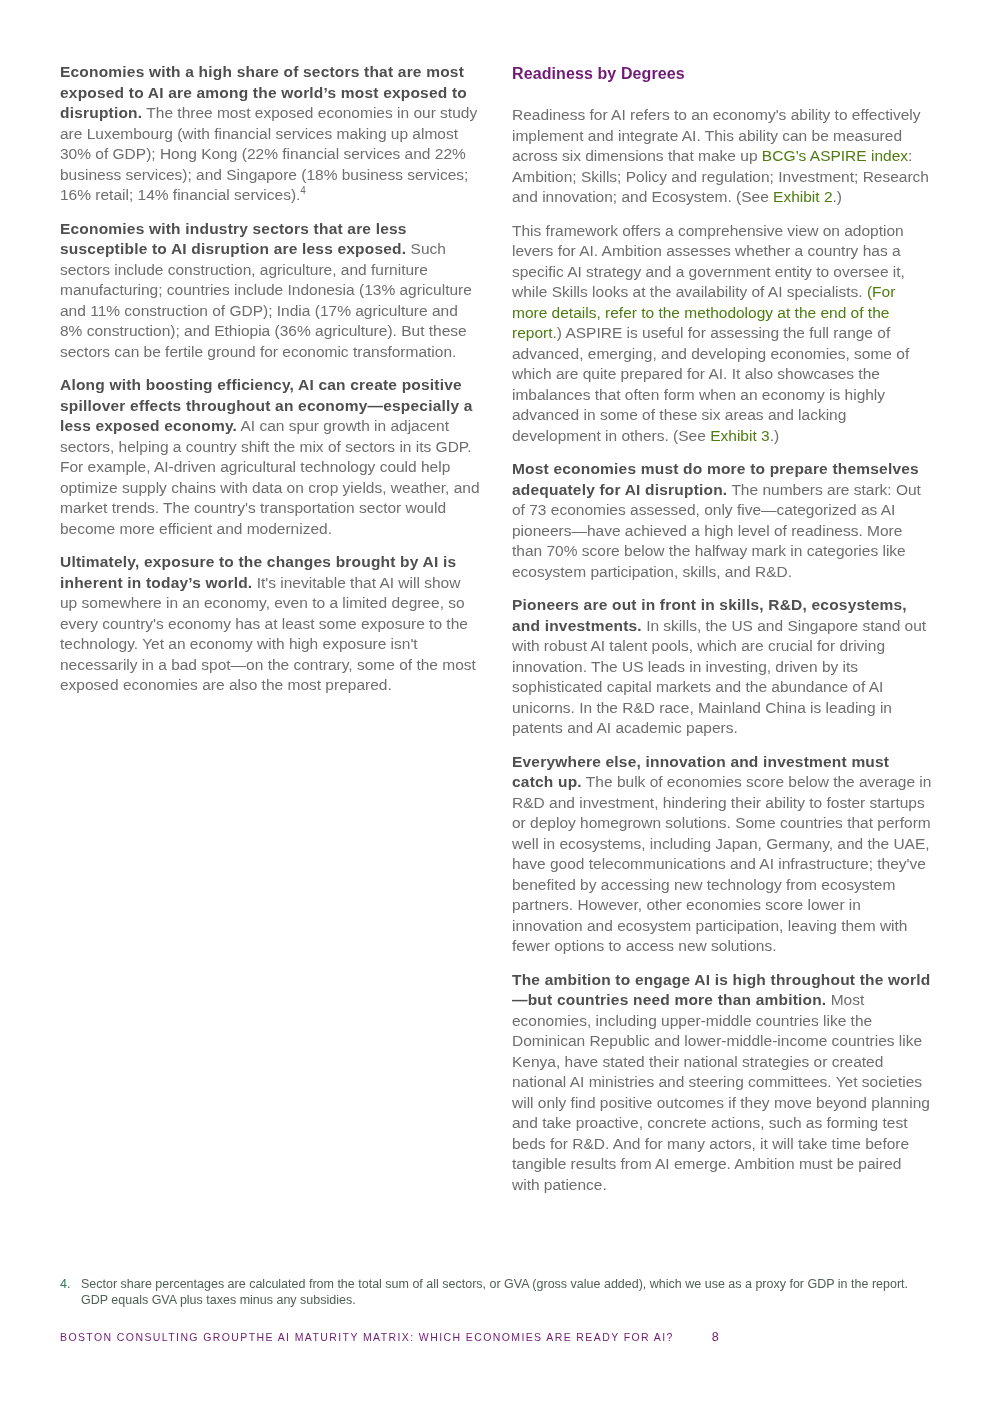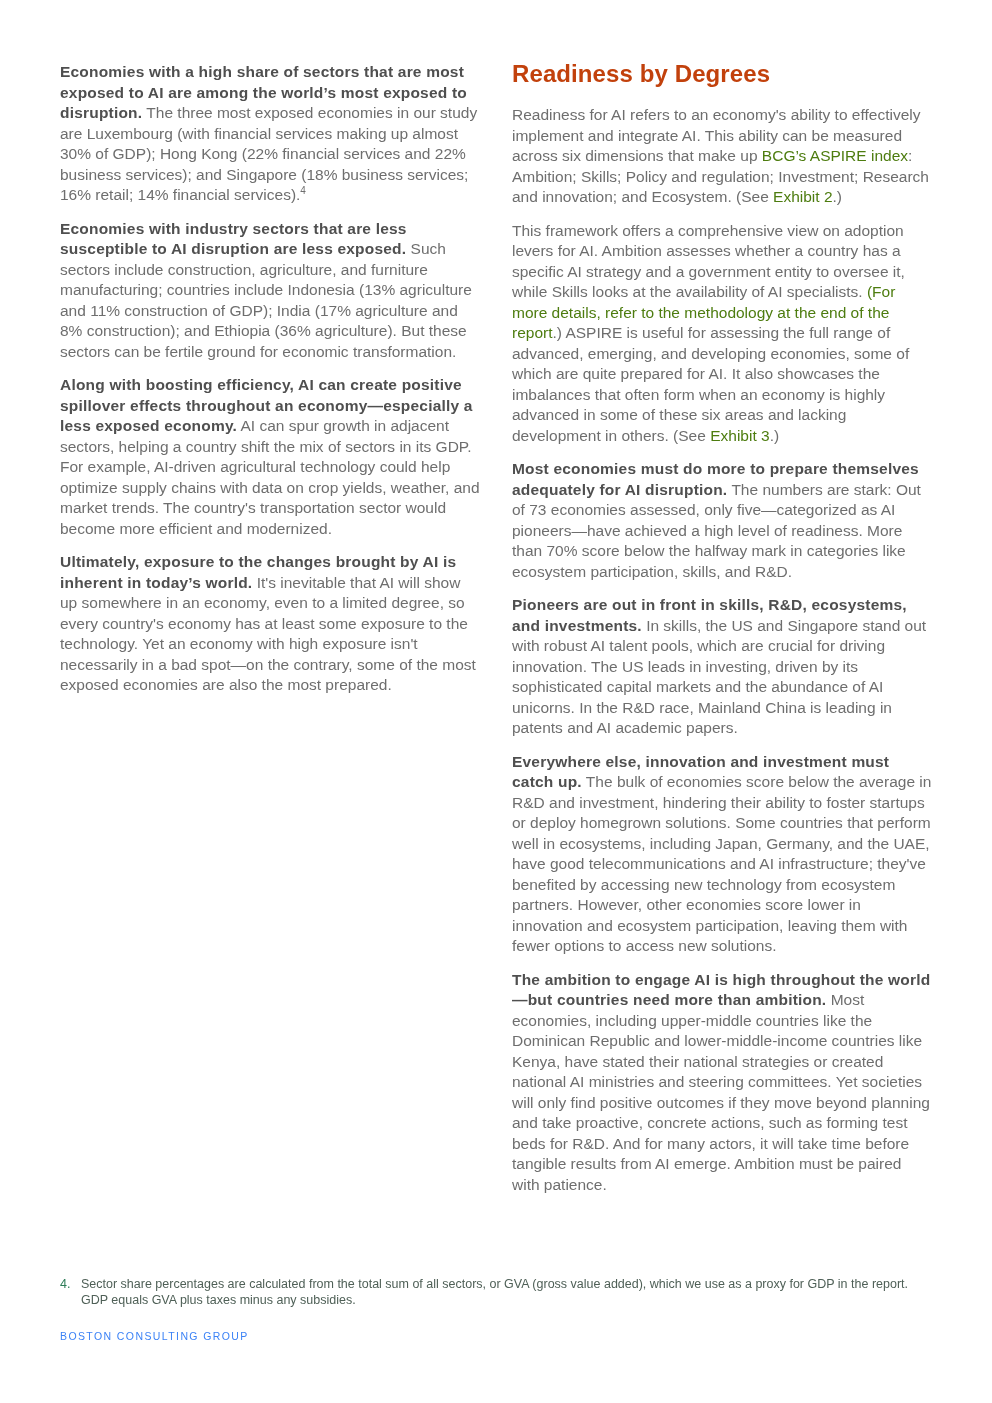--- a/index.html
+++ b/index.html
@@ -9,42 +9,42 @@
     background:#ffffff;
     font-family:"Liberation Sans", sans-serif;
     overflow:hidden;
   }
   .columns{
     position:absolute;left:60px;top:62px;
     display:flex;gap:32px;
   }
   .col{width:420px;}
   .section-heading{
-    font-size:24px;line-height:24px;font-weight:bold;
-    color:#c2410c;margin:0 0 19px 0;letter-spacing:0.1px;
+    font-size:16px;line-height:24px;font-weight:bold;
+    color:#701a75;margin:0 0 19px 0;letter-spacing:0.1px;
   }
   .para{
     font-size:15.5px;line-height:20.5px;color:#6e6e6e;
     margin:0 0 13px 0;
   }
   .run-bold{font-weight:bold;color:#4f4f4f;letter-spacing:0.2px;}
   .run-reg{}
   .lnk{color:#4d7c0f;text-decoration:none;cursor:pointer;}
   sup.fn-ref{font-size:10px;line-height:0;color:#6e6e6e;}
   .footnote{
     position:absolute;left:60px;top:1277px;width:876px;
     display:flex;
     font-size:12.5px;line-height:15.5px;color:#4f6057;
   }
   .footnote-num{flex:none;width:21px;color:#2e7d58;}
   .footnote-text{flex:1;}
   .footer{
     position:absolute;left:60px;top:1330px;width:872px;
     display:flex;justify-content:flex-start;align-items:baseline;
-    color:#3b82f6;
+    color:#701a75;
   }
   .footer-left{font-size:10.5px;letter-spacing:1.4px;}
   .footer-right{display:flex;align-items:baseline;gap:38px;}
   .footer-title{font-size:10.5px;letter-spacing:1.4px;}
   .footer-page{font-size:12.5px;letter-spacing:0;}
 </style>
 </head>
 <body>
 
 <div class="page">
@@ -69,15 +69,19 @@
     </div>
   </div>
 
   <div class="footnote">
     <span class="footnote-num">4.</span>
     <span class="footnote-text">Sector share percentages are calculated from the total sum of all sectors, or GVA (gross value added), which we use as a proxy for GDP in the report. GDP equals GVA plus taxes minus any subsidies.</span>
   </div>
 
   <div class="footer">
     <span class="footer-left">BOSTON CONSULTING GROUP</span>
+    <span class="footer-right">
+      <span class="footer-title">THE AI MATURITY MATRIX: WHICH ECONOMIES ARE READY FOR AI?</span>
+      <span class="footer-page">8</span>
+    </span>
   </div>
 
 </div>
 
 </body></html>

